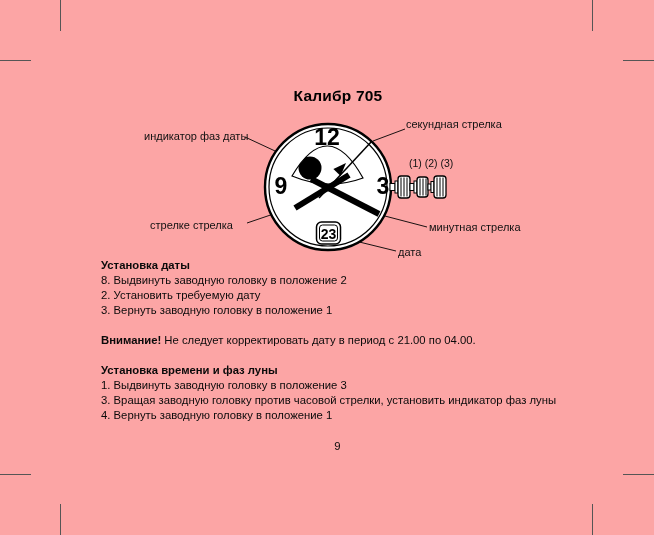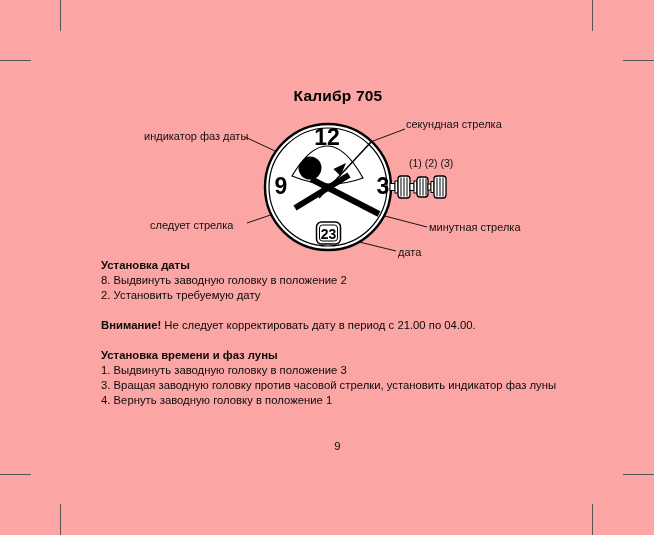--- a/index.html
+++ b/index.html
@@ -117,29 +117,30 @@
         <line x1="437" y1="177.5" x2="437" y2="196.5" stroke-width="1"></line>
         <line x1="440" y1="177.5" x2="440" y2="196.5" stroke-width="1"></line>
         <line x1="443" y1="177.5" x2="443" y2="196.5" stroke-width="1"></line>
       </g>
     </g>
   </svg>
 
   <div class="diagram-label" style="left:144px;top:130px;">индикатор фаз даты</div>
   <div class="diagram-label" style="left:406px;top:118px;">секундная стрелка</div>
   <div class="diagram-label" id="crown-positions-label" style="left:409px;top:157px;">(1) (2) (3)</div>
-  <div class="diagram-label" style="left:150px;top:219px;">следует стрелка</div>
+  <div class="diagram-label" style="left:150px;top:219px;">стрелке стрелка</div>
   <div class="diagram-label" style="left:429px;top:221px;">минутная стрелка</div>
   <div class="diagram-label" style="left:398px;top:246px;">дата</div>
 
   <div id="body-text">
     <div class="block">
       <div class="heading">Установка даты</div>
       <div>8. Выдвинуть заводную головку в положение 2</div>
       <div>2. Установить требуемую дату</div>
+      <div>3. Вернуть заводную головку в положение 1</div>
     </div>
     <div class="block">
       <span class="warn-label">Внимание!</span><span> Не следует корректировать дату в период с 21.00 по 04.00.</span>
     </div>
     <div class="block">
       <div class="heading">Установка времени и фаз луны</div>
       <div>1. Выдвинуть заводную головку в положение 3</div>
       <div>3. Вращая заводную головку против часовой стрелки, установить индикатор фаз луны</div>
       <div>4. Вернуть заводную головку в положение 1</div>
     </div>

